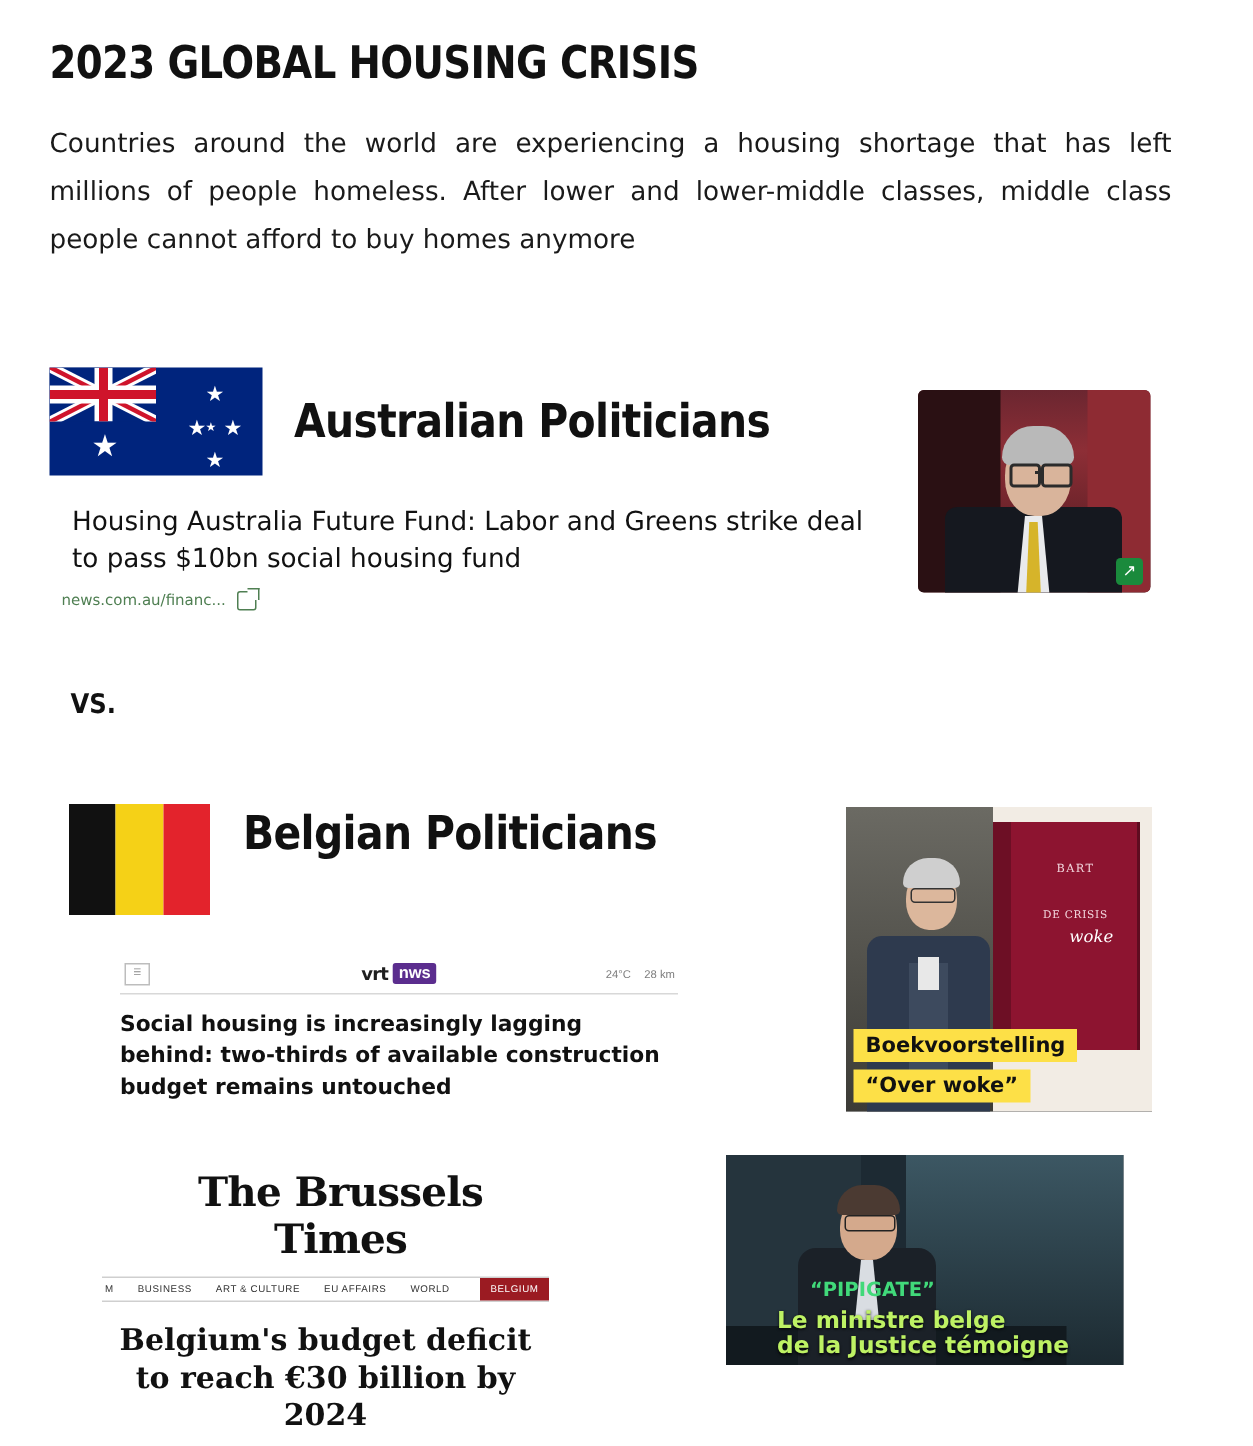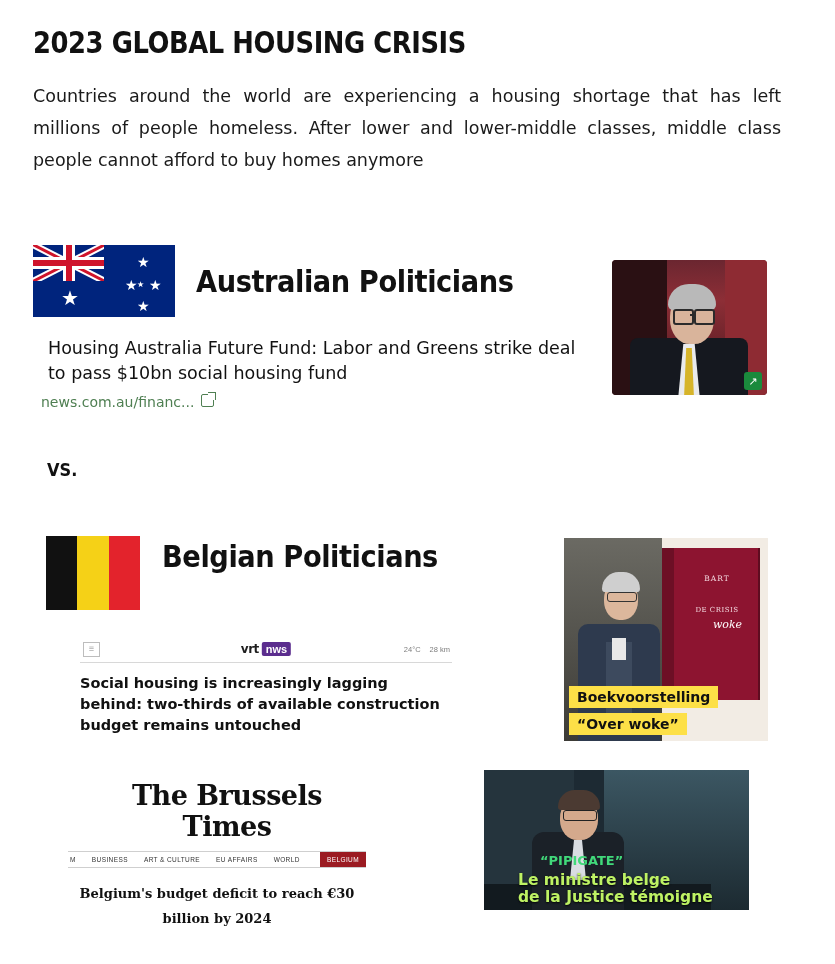--- a/index.html
+++ b/index.html
@@ -151,24 +151,24 @@
     font-size: 17.5px;
     line-height: 25px;
     font-weight: normal;
     color: #111;
   }
   .au-source {
     position: absolute;
     left: 41px;
     top: 394px;
     font-family: "DejaVu Sans", sans-serif;
-    font-size: 14px;
+    font-size: 10px;
     color: #4f7f52;
     display: flex;
-    align-items: flex-start;
+    align-items: center;
     gap: 7px;
   }
   .au-source .lnk {
     display: inline-block;
     width: 11px; height: 11px;
     border: 1.4px solid #4f7f52;
     border-radius: 2px;
     position: relative;
   }
   .au-source .lnk::after {
@@ -359,21 +359,21 @@
     background: #9b1b22;
     color: #fff;
     padding: 0 7px;
     font-size: 6.5px;
   }
   .bt-head {
     margin-top: 13px;
     text-align: center;
     font-family: "DejaVu Serif", serif;
     font-weight: bold;
-    font-size: 13px;
+    font-size: 20px;
     line-height: 25px;
     color: #111;
   }
 
   
   .pg {
     position: absolute;
     left: 484px;
     top: 770px;
     width: 265px;

